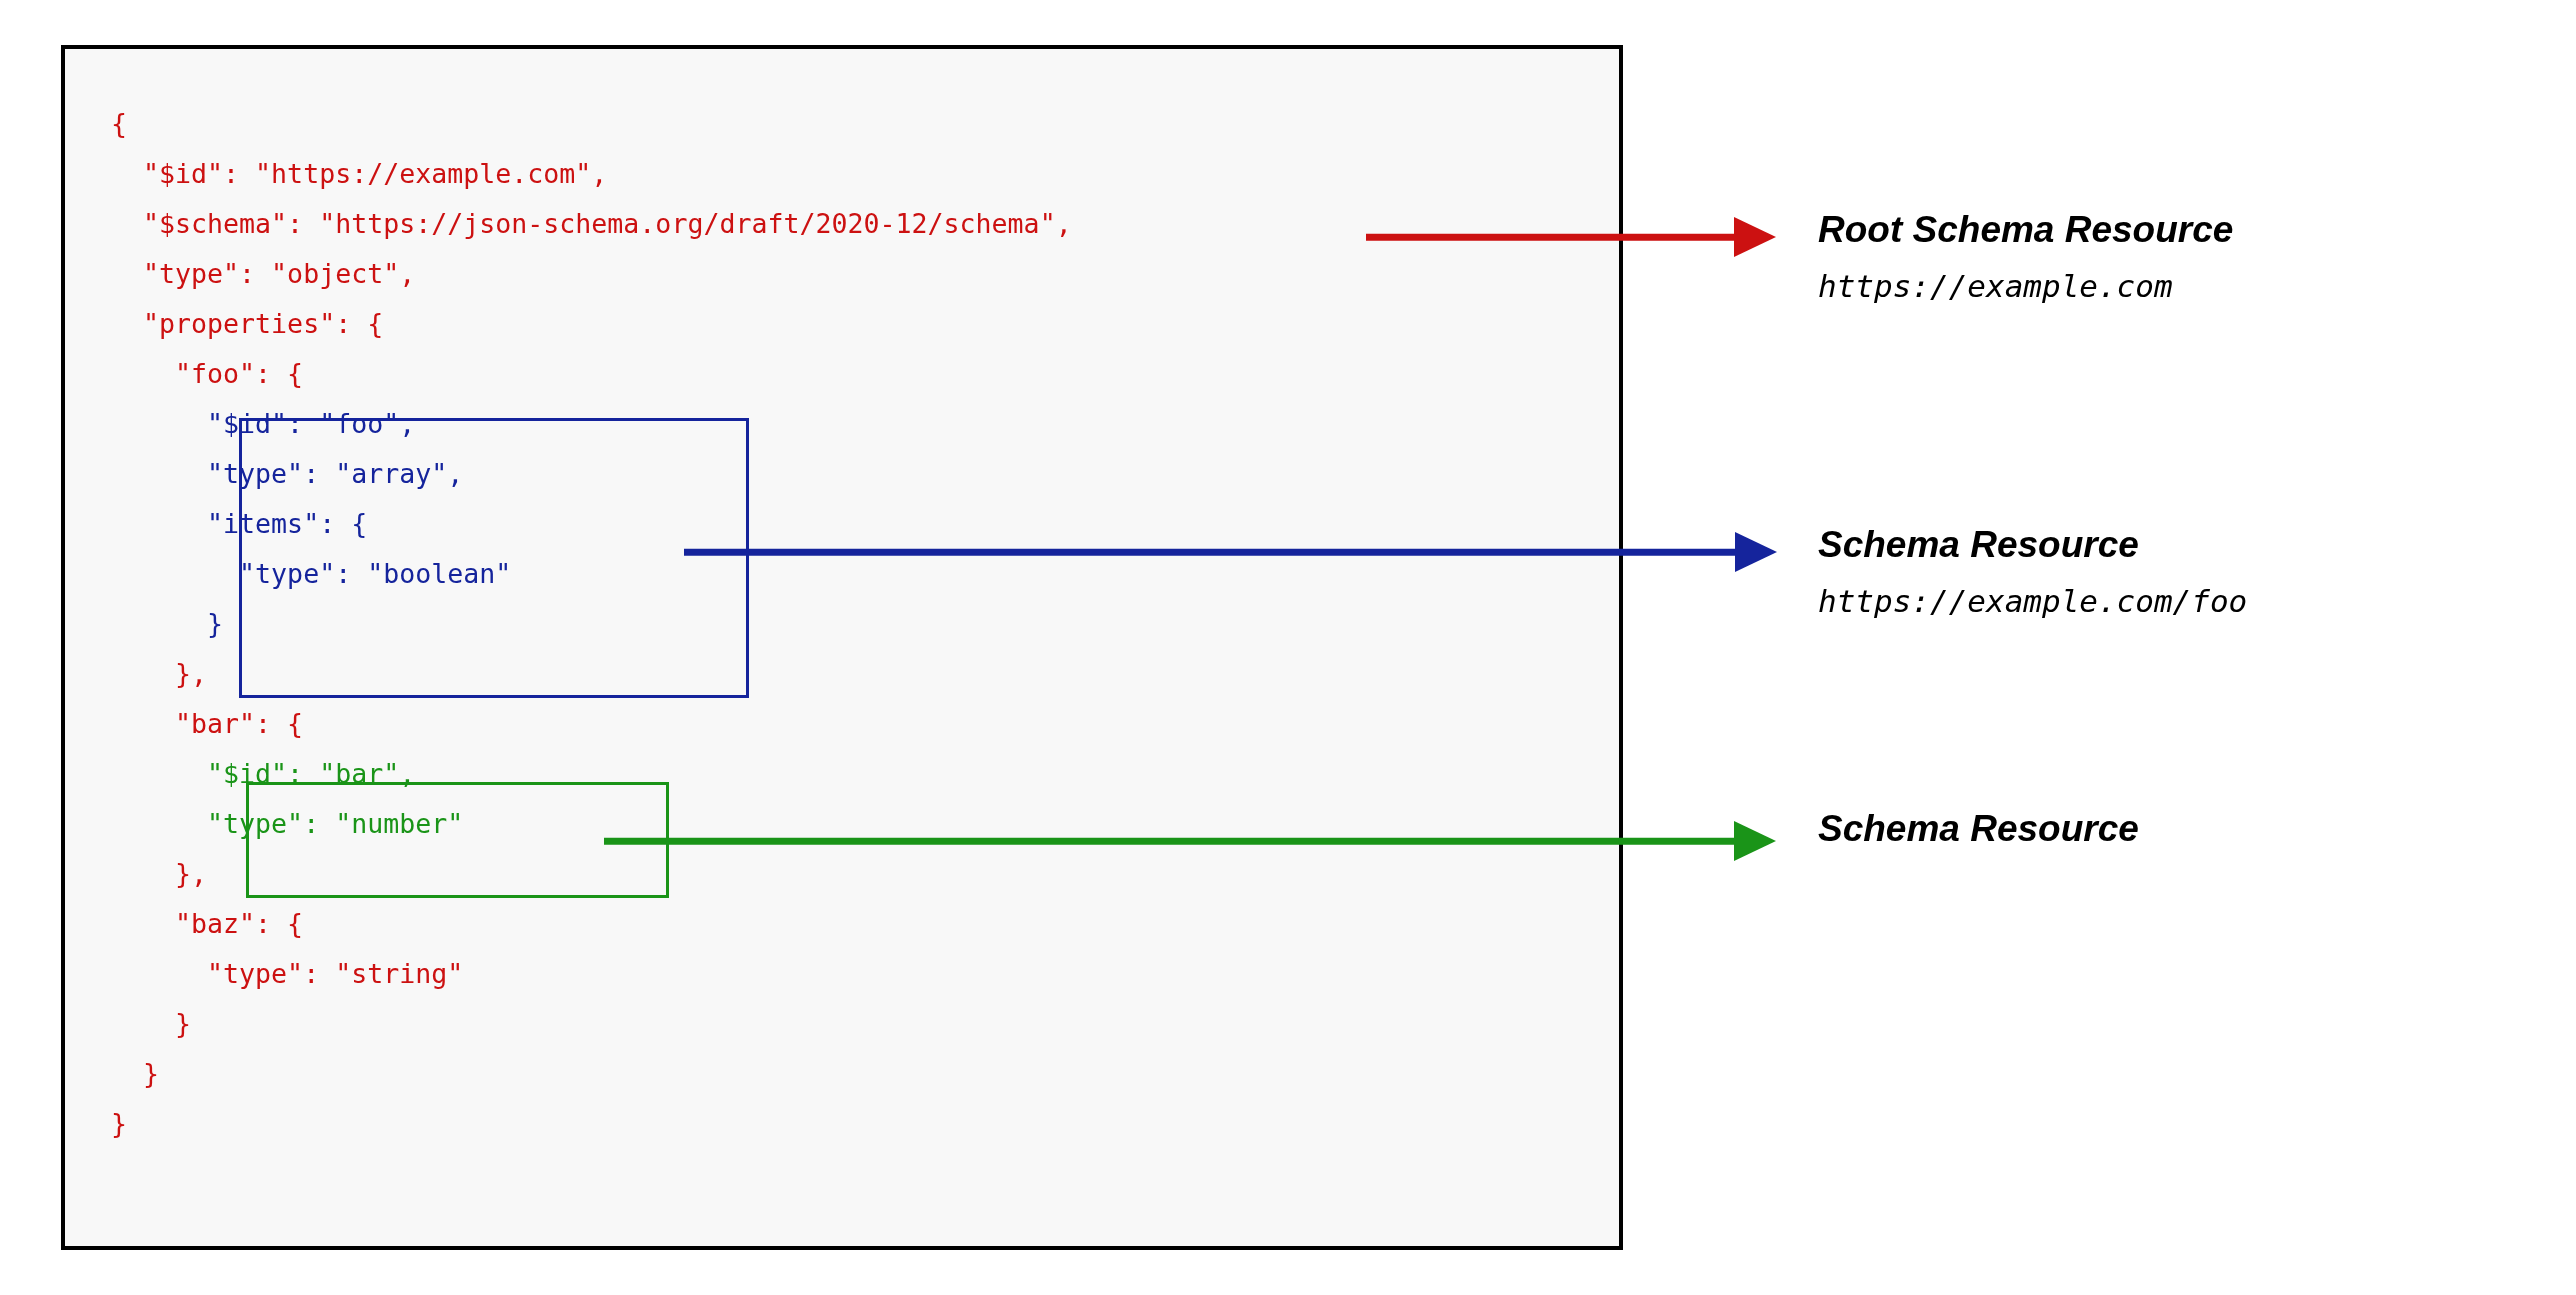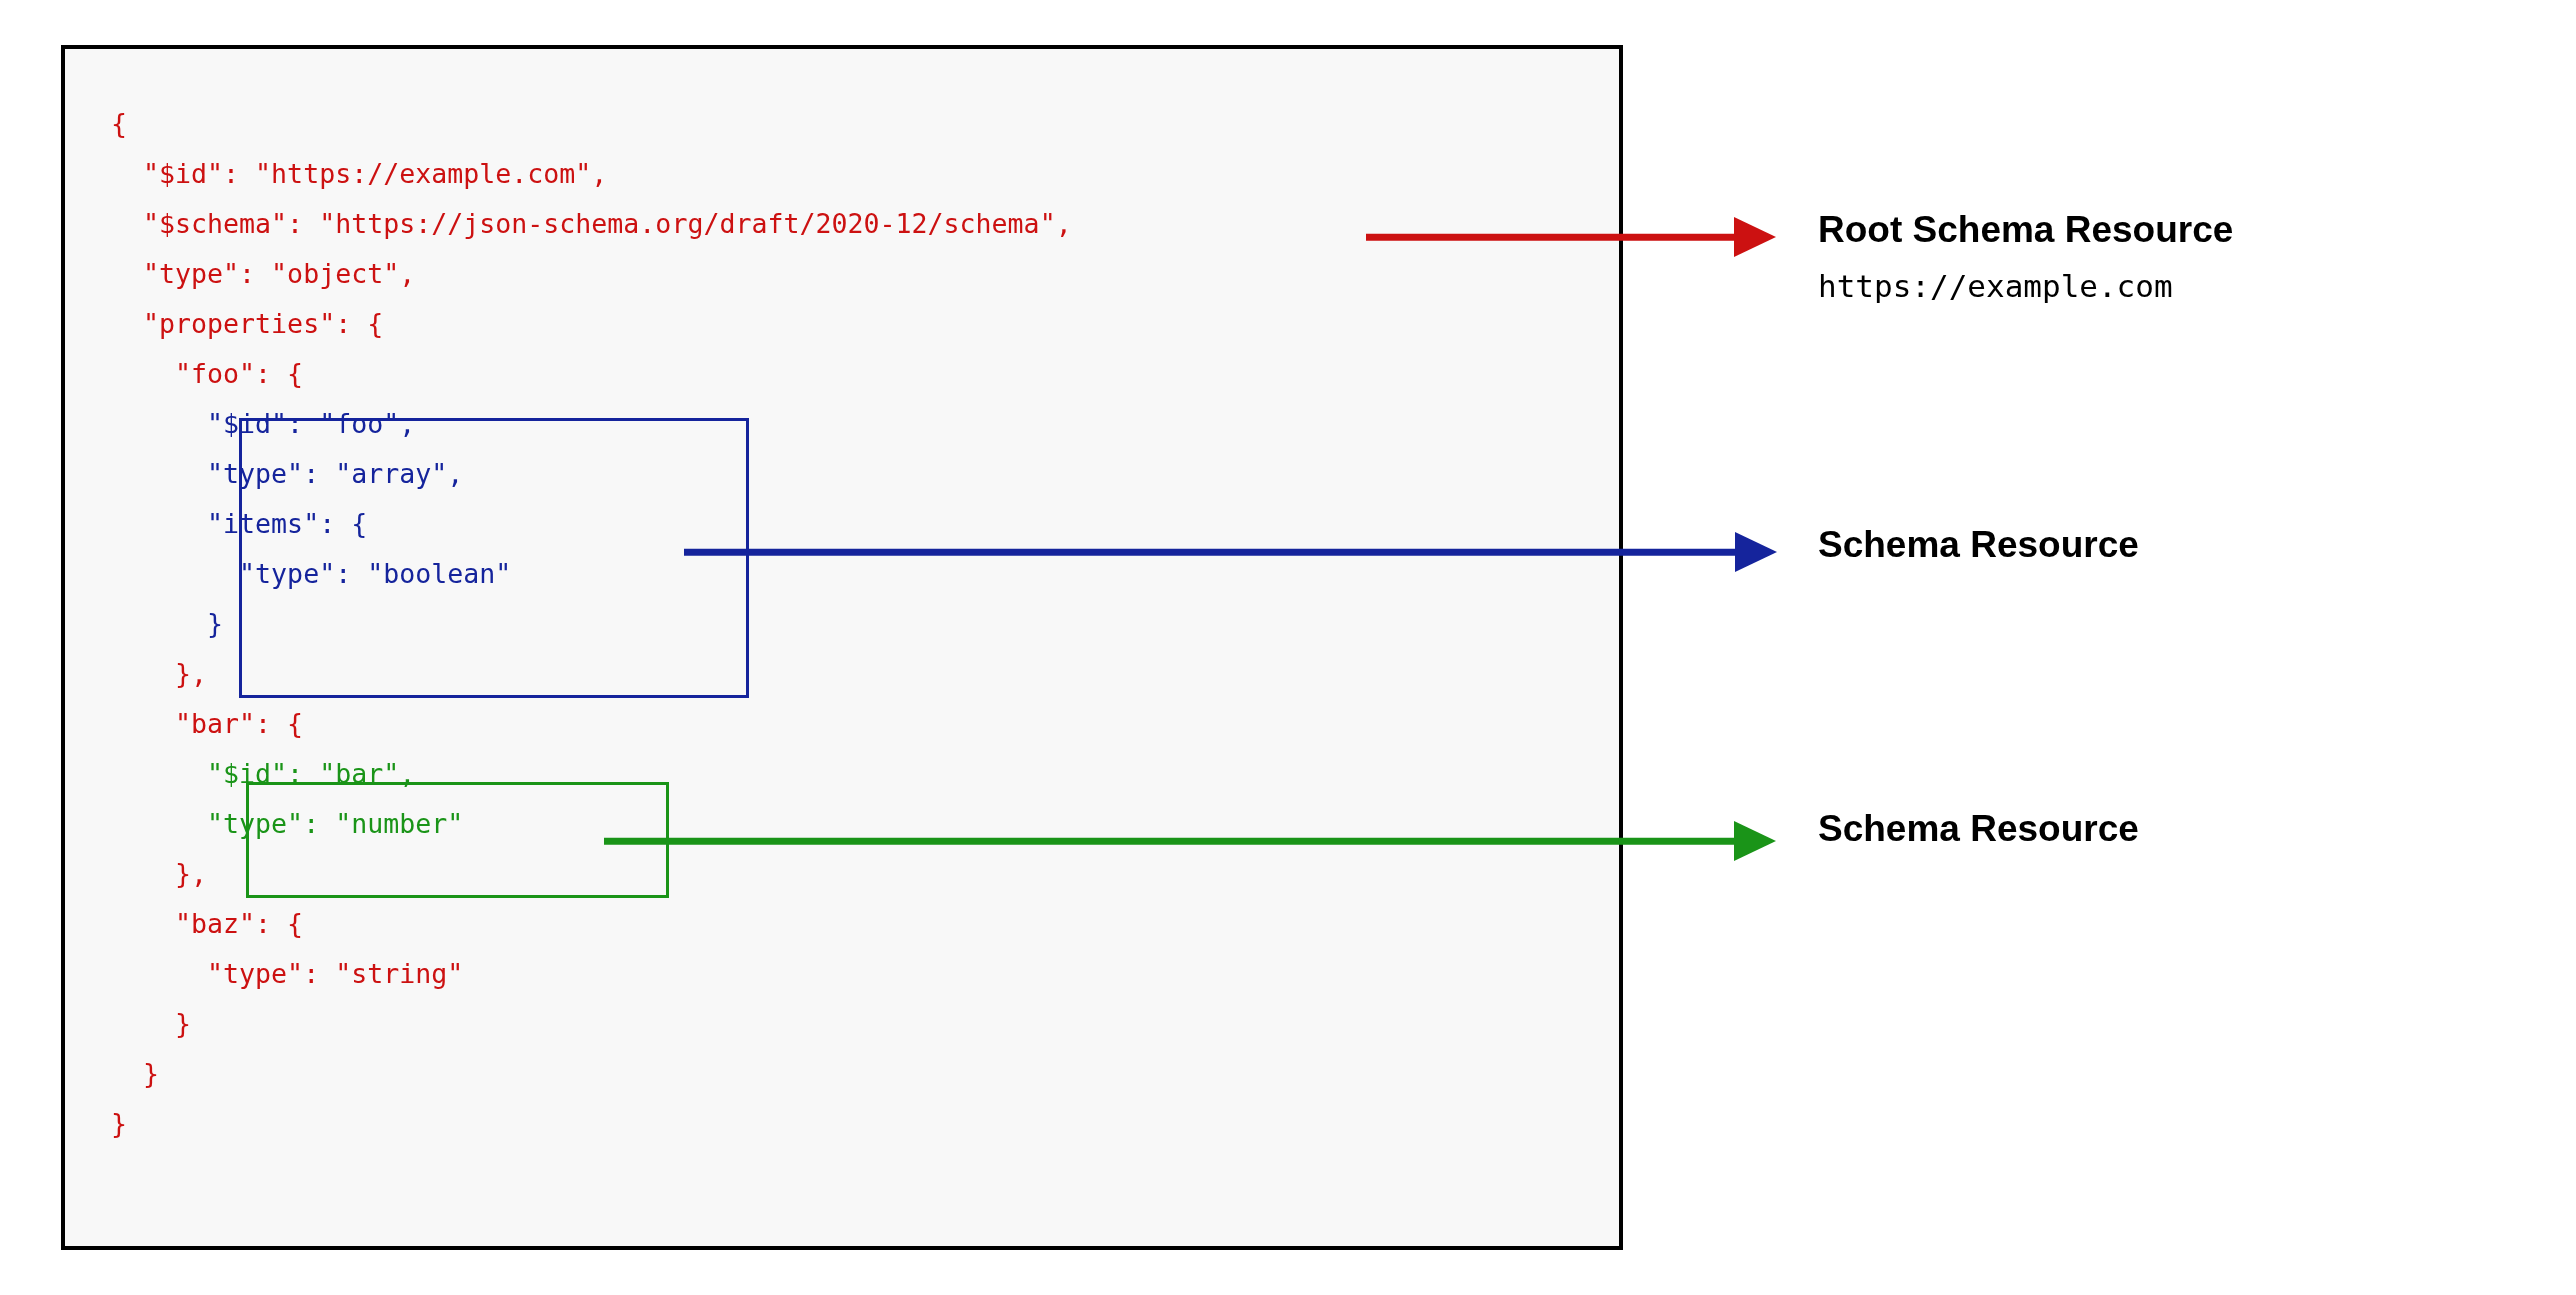--- a/index.html
+++ b/index.html
@@ -94,21 +94,21 @@
 
   #arrow-foo { left: 684px; top: 552px; width: 1093px; }
   #arrow-foo .shaft   { width: 1051px; background: #15249c; }
   #arrow-foo .head    { left: 1051px; border-left: 42px solid #15249c; }
 
   #arrow-bar { left: 604px; top: 841px; width: 1172px; }
   #arrow-bar .shaft   { width: 1130px; background: #1a9418; }
   #arrow-bar .head    { left: 1130px; border-left: 42px solid #1a9418; }
 
   
-  .annotation { position: absolute; }
+  .annotation { position: absolute; font-style: italic; }
   .ann-title {
     font-family: "Liberation Sans", sans-serif;
     font-weight: bold;
     font-size: 37px;
     color: #000000;
     line-height: 1.1;
     white-space: nowrap;
   }
   .ann-url {
     font-family: "DejaVu Sans Mono", "Liberation Mono", monospace;
@@ -146,20 +146,21 @@
     <div class="head"></div>
   </div>
 
   <div class="annotation" id="ann-root">
     <div class="ann-title">Root Schema Resource</div>
     <div class="ann-url">https://example.com</div>
   </div>
 
   <div class="annotation" id="ann-foo">
     <div class="ann-title">Schema Resource</div>
+    <div class="ann-url">https://example.com/foo</div>
   </div>
 
   <div class="annotation" id="ann-bar">
     <div class="ann-title">Schema Resource</div>
   </div>
 
 </div>
 
 
 </body></html>

